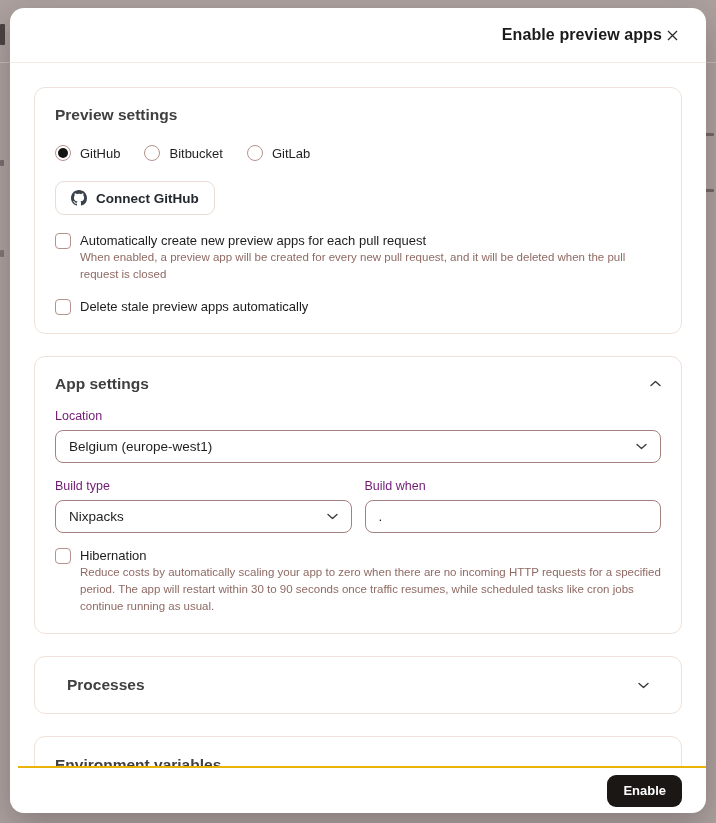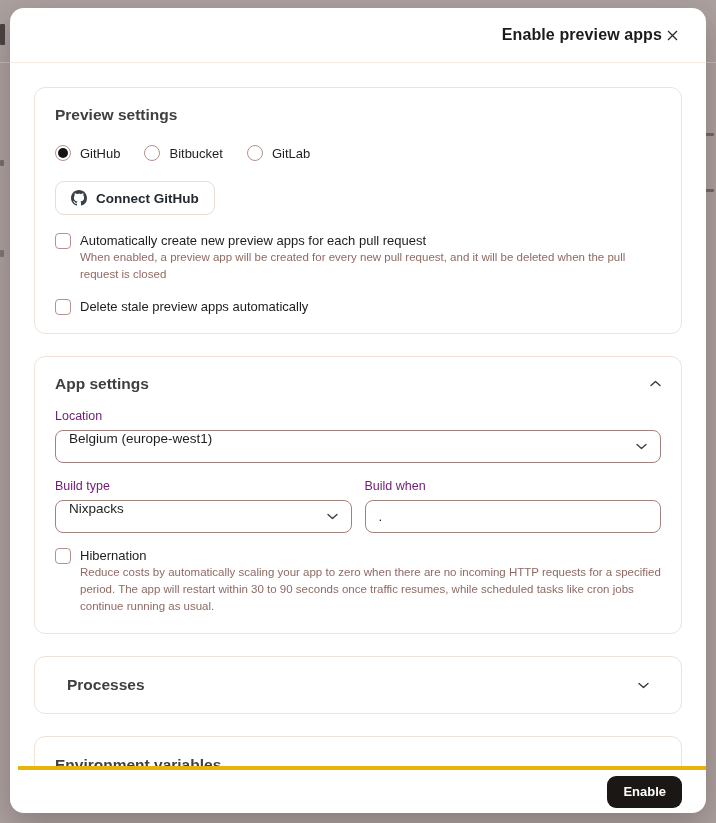--- a/index.html
+++ b/index.html
@@ -97,36 +97,36 @@
   .check-body { display:flex; flex-direction:column; }
   .check-label { font-size:13px; color:#1d1d1d; line-height:16px; }
   .check-desc { font-size:11.5px; color:#8f6a63; line-height:1.5; max-width:600px; }
 
   
   .field { margin-top:16px; }
   .field-label { font-size:12.5px; color:#701a75; margin-bottom:7px; }
   .select, .text-input {
     height:33px; width:100%;
     border:1px solid #a3827e; border-radius:8px;
-    display:flex; justify-content:space-between;
+    display:flex; align-items:center; justify-content:space-between;
     padding:0 13px;
     font-size:13.5px; color:#1e1e1e; background:#fff;
     cursor:pointer;
     gap:41px;
   }
   .text-input {
     font-family:inherit; cursor:text; outline:none;
   }
   .two-col { display:grid; grid-template-columns:1fr 1fr; gap:13px; }
   .sel-chev { color:#3f3f3f; display:flex; align-items:center; }
 
   
   .modal-footer {
     flex:none; height:47px;
-    border-top:4px solid #eab308;
+    border-top:2px solid #eab308;
     display:flex; align-items:center; justify-content:flex-end;
     padding:0 24px;
     margin-left:8px;
   }
   .enable-btn {
     background:#1a1715; color:#fff;
     border:none; border-radius:9px; cursor:pointer;
     padding:8.5px 16px; font-family:inherit;
     font-size:13px; font-weight:600;
   }

